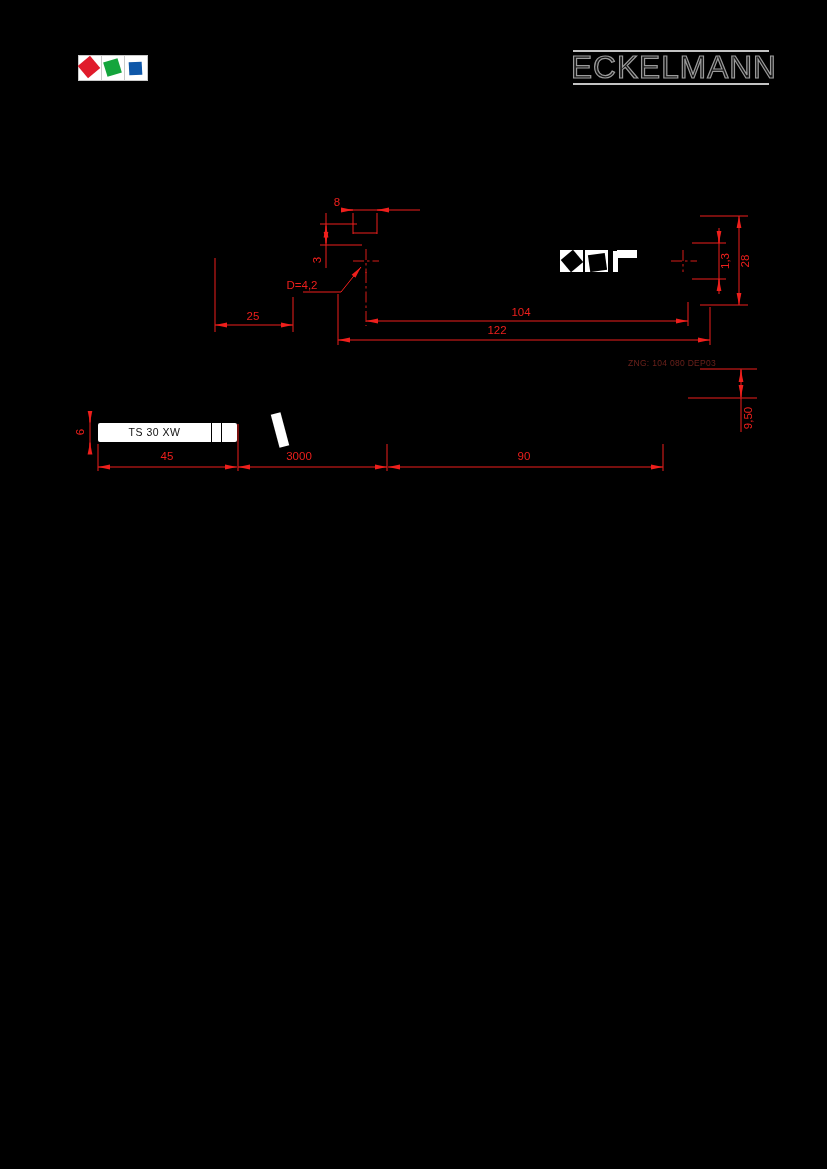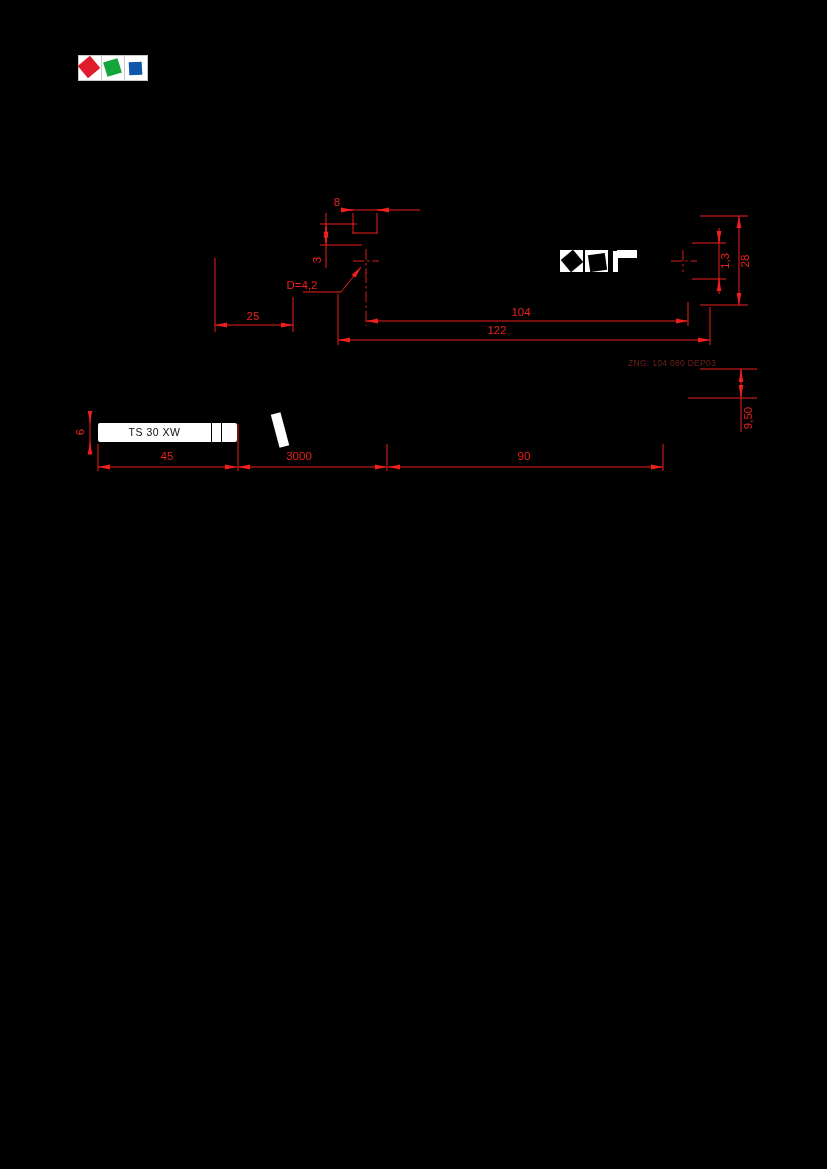--- a/index.html
+++ b/index.html
@@ -61,20 +61,23 @@
       <div class="brand-sq sq-red" style="background: rgb(224, 27, 43);"></div>
     </div>
     <div class="brand-cell">
       <div class="brand-sq sq-green" style="background: rgb(20, 165, 60);"></div>
     </div>
     <div class="brand-cell">
       <div class="brand-sq sq-blue" style="background: rgb(15, 87, 168);"></div>
     </div>
   </div>
 
+  <div id="wordmark">
+    <span>ECKELMANN</span>
+  </div>
 
   <svg id="linework" width="827" height="1169" viewBox="0 0 827 1169">
     <defs>
       <marker id="arr" viewBox="0 0 12 6" refX="12" refY="3" markerWidth="12" markerHeight="6" orient="auto-start-reverse" markerUnits="userSpaceOnUse">
         <path class="arrowhead" d="M12,3 L0,0.6 L0,5.4 Z"></path>
       </marker>
     </defs>
 
     <g>
       <line class="dl" x1="342" y1="210" x2="420" y2="210"></line>

